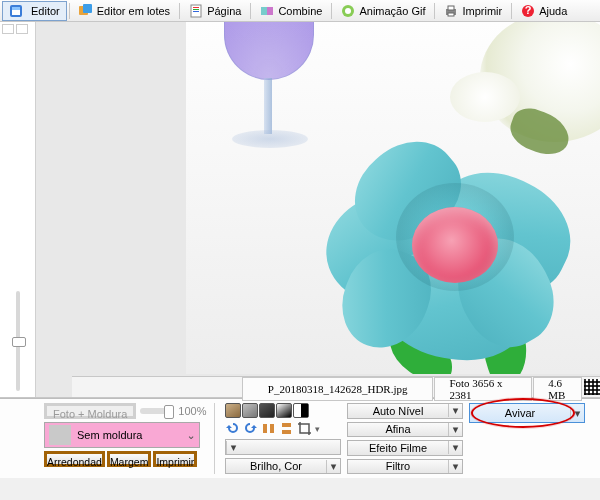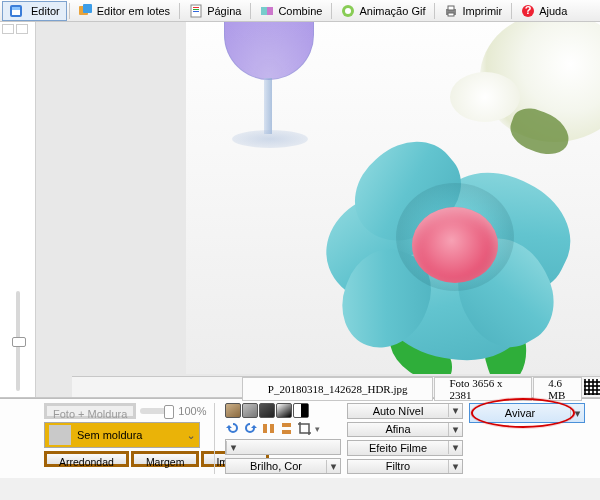--- a/index.html
+++ b/index.html
@@ -56,26 +56,26 @@
   .tab.active { background: #fdfdfd; position: relative; z-index: 2; }
   .panel { height: 80px; background: #fdfdfd; border-top: 1px solid #bdbdbd; display: flex; padding: 4px 6px 4px 44px; gap: 6px; }
 
   .col1 { width: 164px; display: flex; flex-direction: column; gap: 3px; }
   .row-inline { display: flex; align-items: center; gap: 4px; }
   .gray-btn { background: linear-gradient(#fafafa,#e3e3e3); border: 3px solid #a16207; padding: 2px 6px; height: 16px; cursor:pointer;}
   .gray-btn.disabled{ color:#9a9a9a; border-color:#d0d0d0; background:#efefef; cursor:default;}
   .slider-h { width: 34px; height: 6px; background: #ddd; border-radius: 3px; position: relative; }
   .slider-h::after{ content:""; position:absolute; right:0; top:-3px; width:8px; height:12px; background:#fff; border:1px solid #999; border-radius:2px;}
   .pct { color:#888; }
-  .frame-select { display:flex; border:1px solid #a9a9a9; background:#eab308; height:26px; align-items:center; width:156px;}
+  .frame-select { display:flex; border:1px solid #a9a9a9; background:#f9a8d4; height:26px; align-items:center; width:156px;}
   .frame-select .sw{ width:22px; height:20px; background:#c9c9c9; margin:0 4px;}
   .frame-select .txt{ flex:1; padding:0 2px;}
   .frame-select .dd{ width:16px; text-align:center; color:#555;}
   .btnrow{ display:flex; gap:2px;}
-  .btnrow .gray-btn{ padding:2px 12px; font-size:10.5px;}
+  .btnrow .gray-btn{ padding:2px 0; font-size:10.5px;}
 
   .divider-v { width:1px; background:#cfcfcf; }
 
   .col2 { display:flex; flex-direction:column; gap:3px; width:120px; padding-left:4px;}
   .swatches{ display:flex; gap:1px; align-items:center;}
   .sw-box{ width:16px; height:15px; border:1px solid #555; border-radius:2px;}
   .sw-sepia{ background:linear-gradient(145deg,#cbb089,#8b6a3f);}
   .sw-gray{ background:linear-gradient(145deg,#c0c0c0,#777);}
   .sw-dark{ background:linear-gradient(145deg,#555,#222);}
   .sw-neg{ background:linear-gradient(145deg,#fff,#000);}

